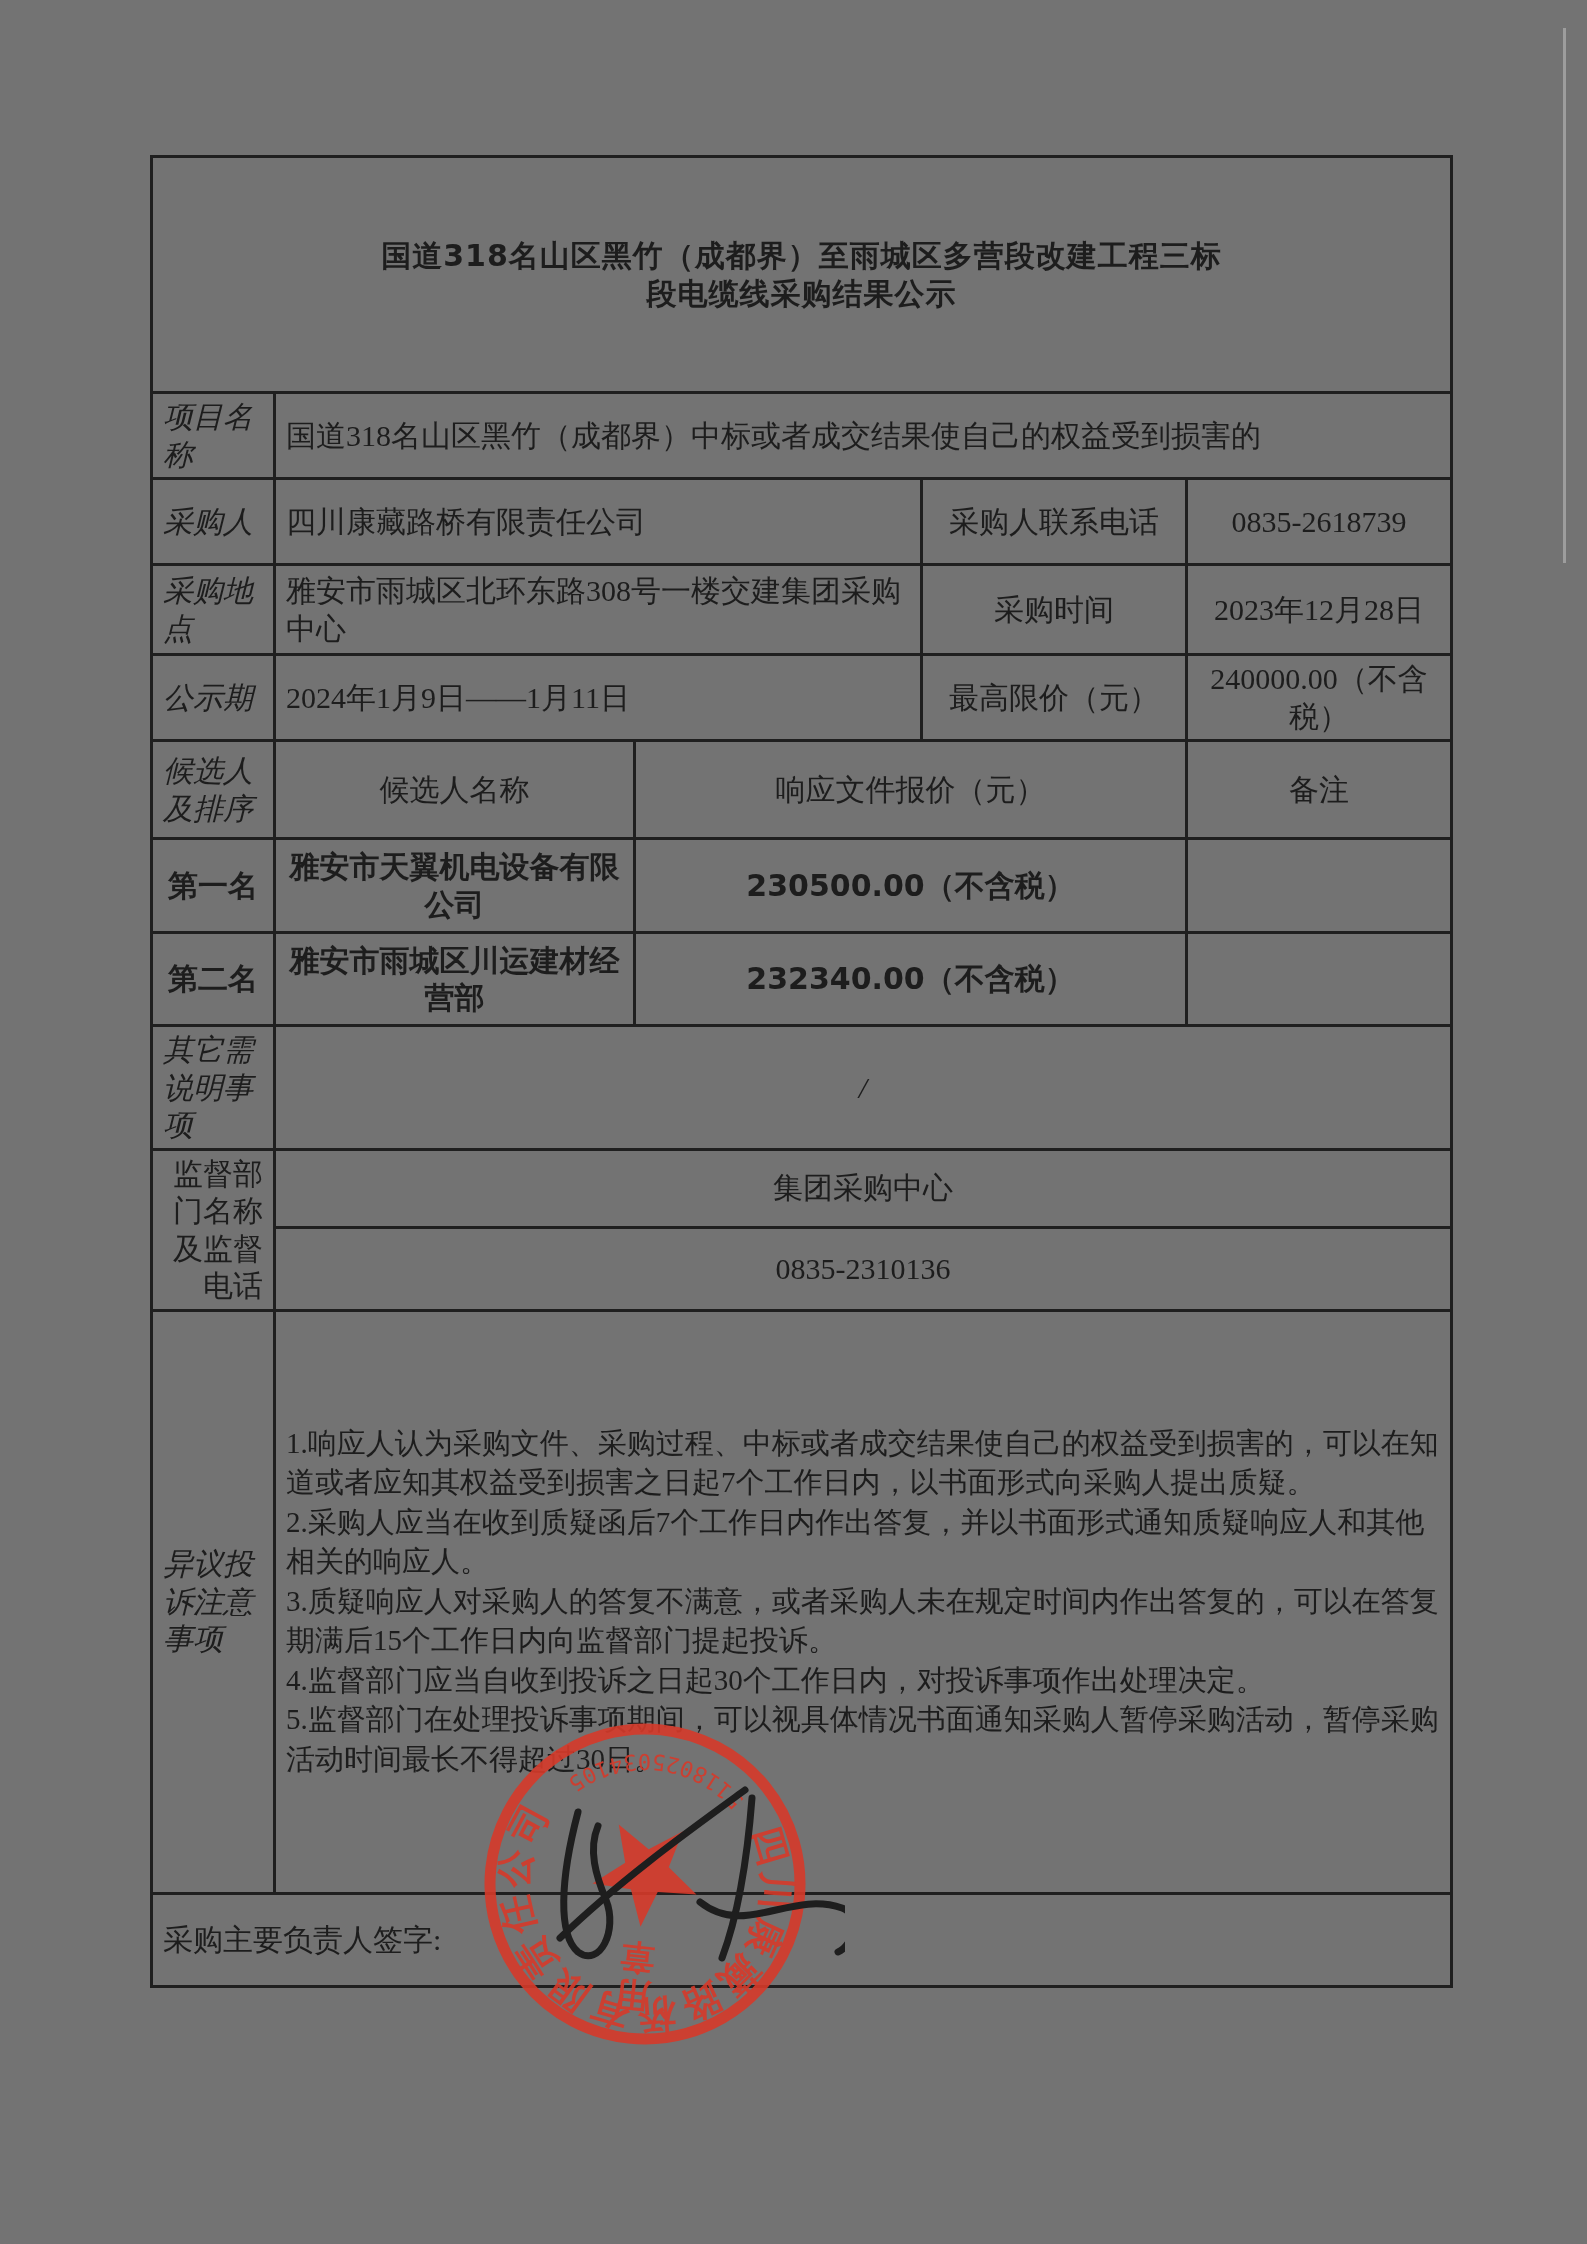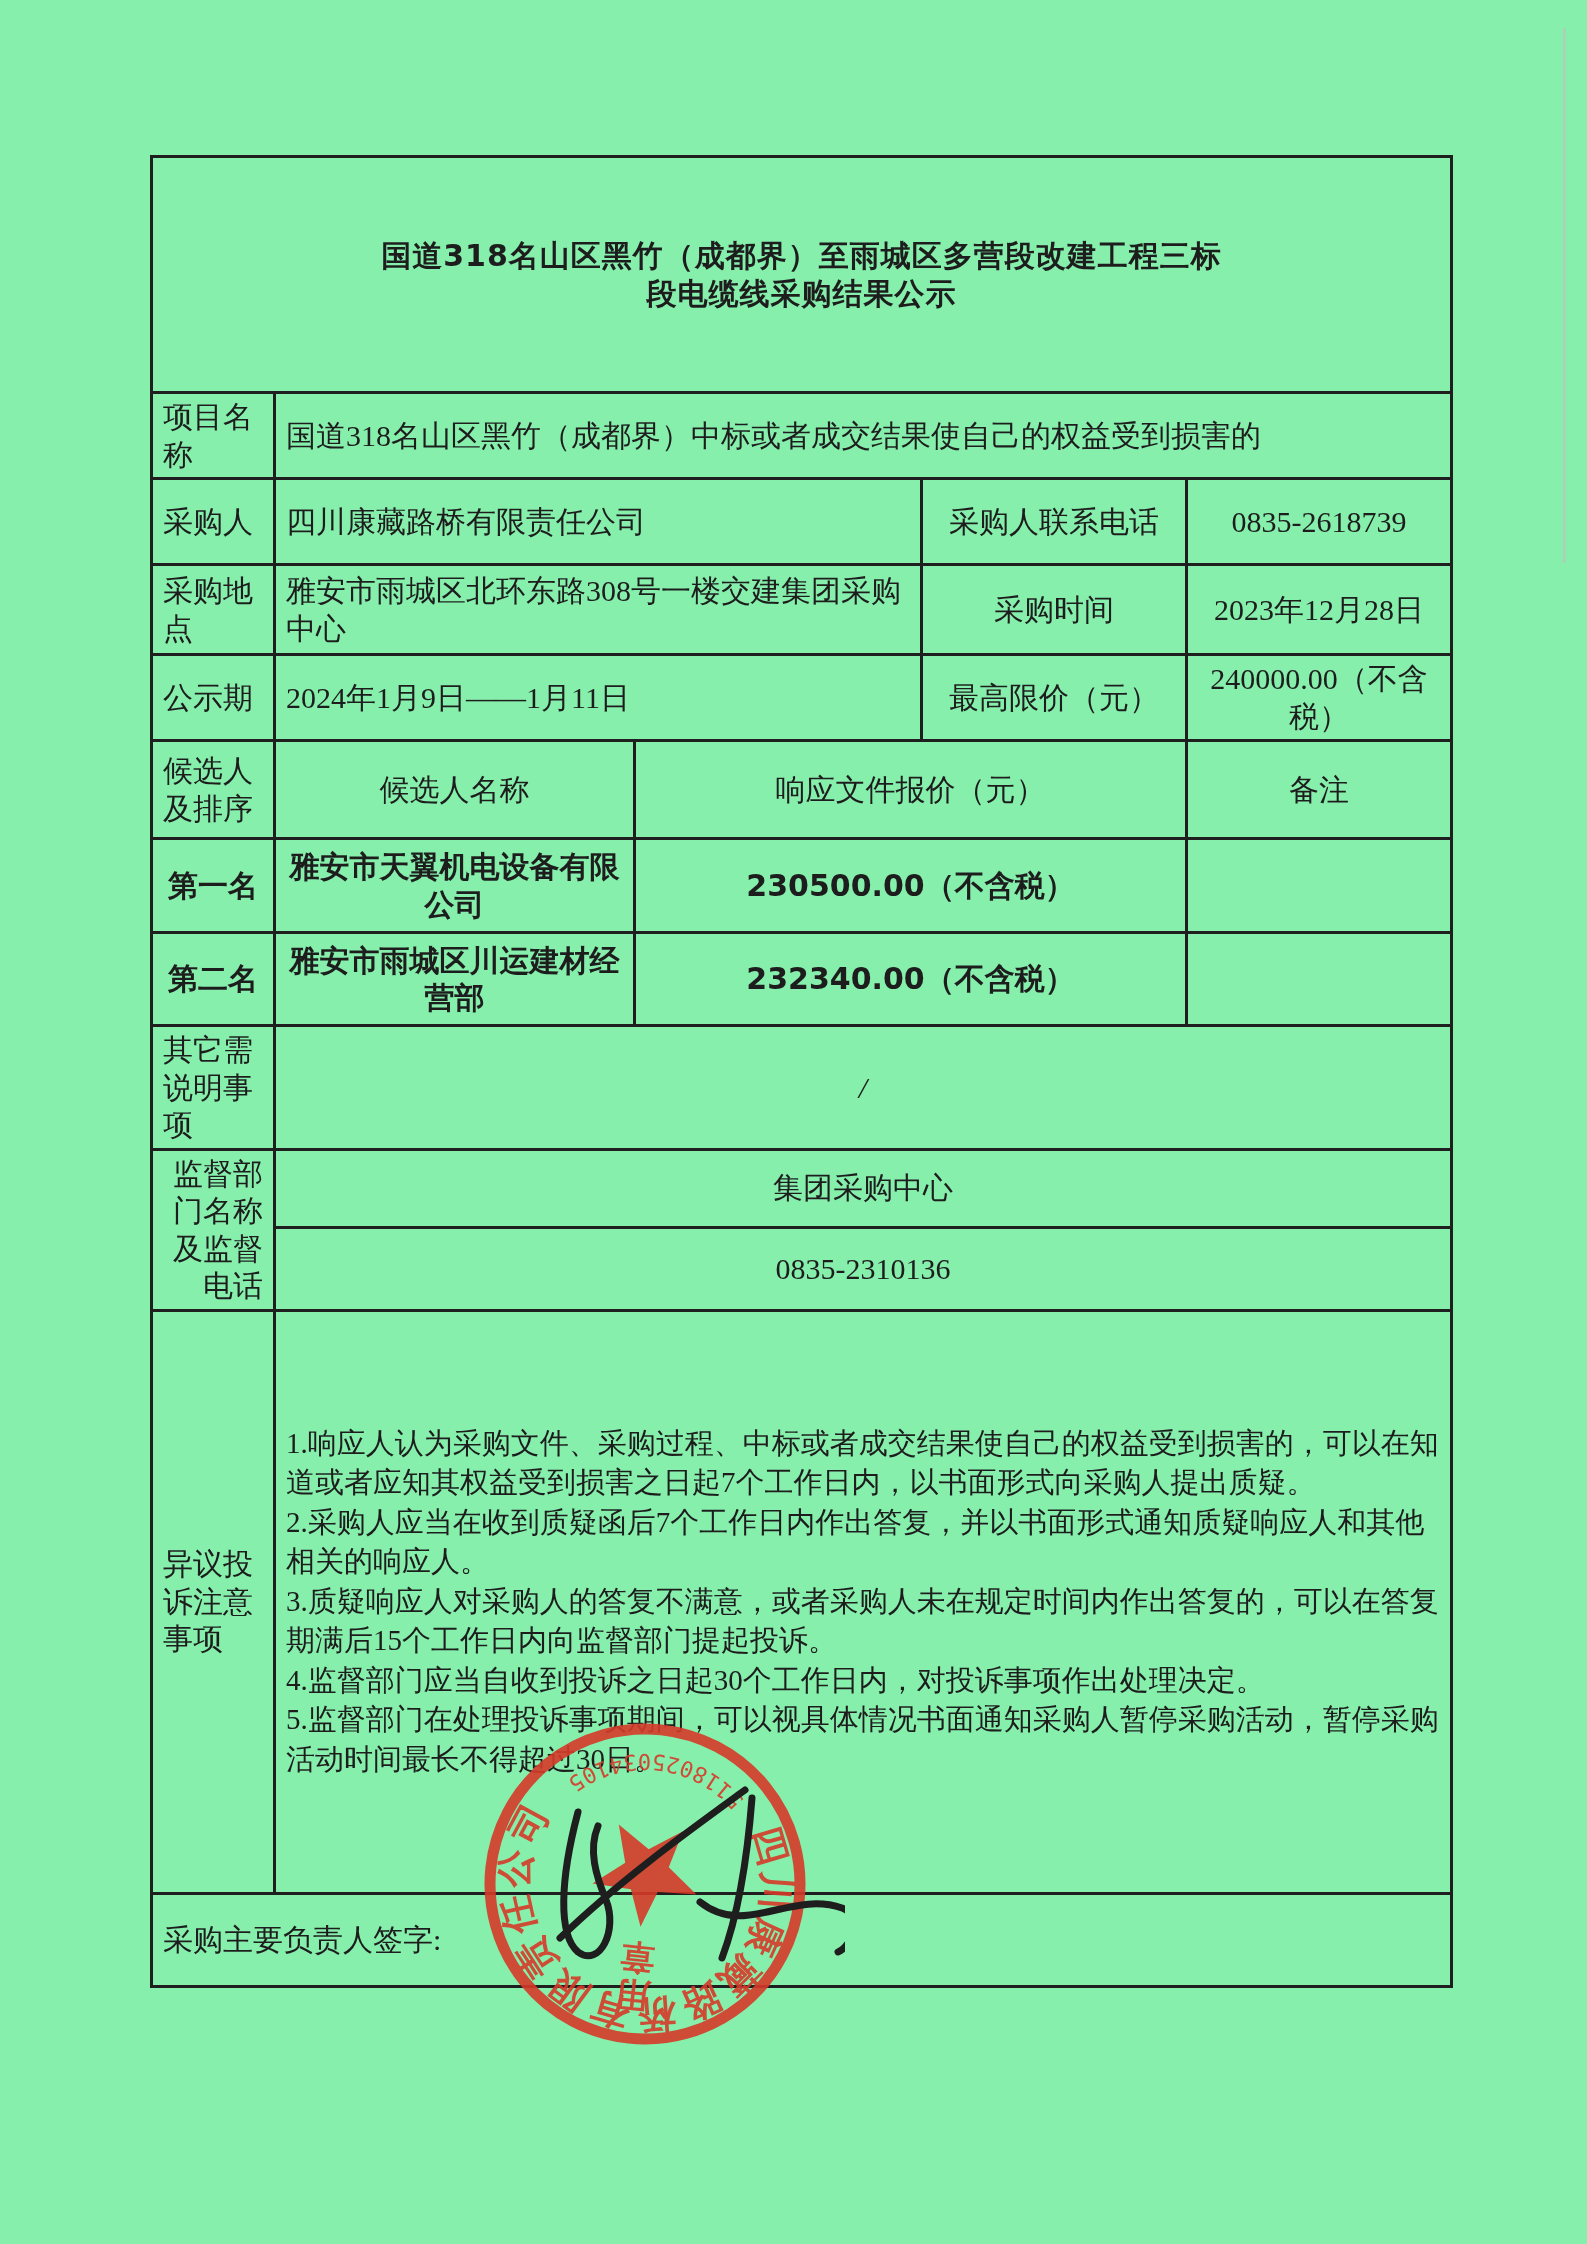--- a/index.html
+++ b/index.html
@@ -1,20 +1,20 @@
 <!DOCTYPE html>
 <html><head>
 <meta charset="utf-8">
 <style>
   * { margin:0; padding:0; box-sizing:border-box; }
   html,body { background:#ffffff; }
   .page {
     position:relative;
     width:1587px; height:2244px;
-    background:#86efac;
+    background:#737373;
     overflow:hidden;
     font-family:"Liberation Serif","DejaVu Serif",serif;
     color:#1d1d1d;
   }
   table.doc {
     position:absolute; left:150px; top:155px;
     width:1300px;
     border-collapse:collapse;
     table-layout:fixed;
   }
@@ -28,21 +28,21 @@
   }
   td.title-cell {
     text-align:center;
     font-family:"DejaVu Sans","Liberation Sans",sans-serif;
     font-weight:800;
     font-size:45px;
     line-height:1.55;
     letter-spacing:1px;
     padding:10px 26px;
   }
-  td.lbl { padding-left:8px; padding-right:6px; }
+  td.lbl { padding-left:8px; padding-right:6px;font-style:italic; }
   td.lbl-center { text-align:right; padding:4px 4px; }
   td.val {}
   td.c { text-align:center; }
   td.cand {
     font-weight:700;
     font-size:24px;
     font-family:"DejaVu Sans","Liberation Sans",sans-serif;
   }
   td.small-val { font-size:26px; }
   td.objection-cell { padding:8px 12px;margin-top:46px; }

